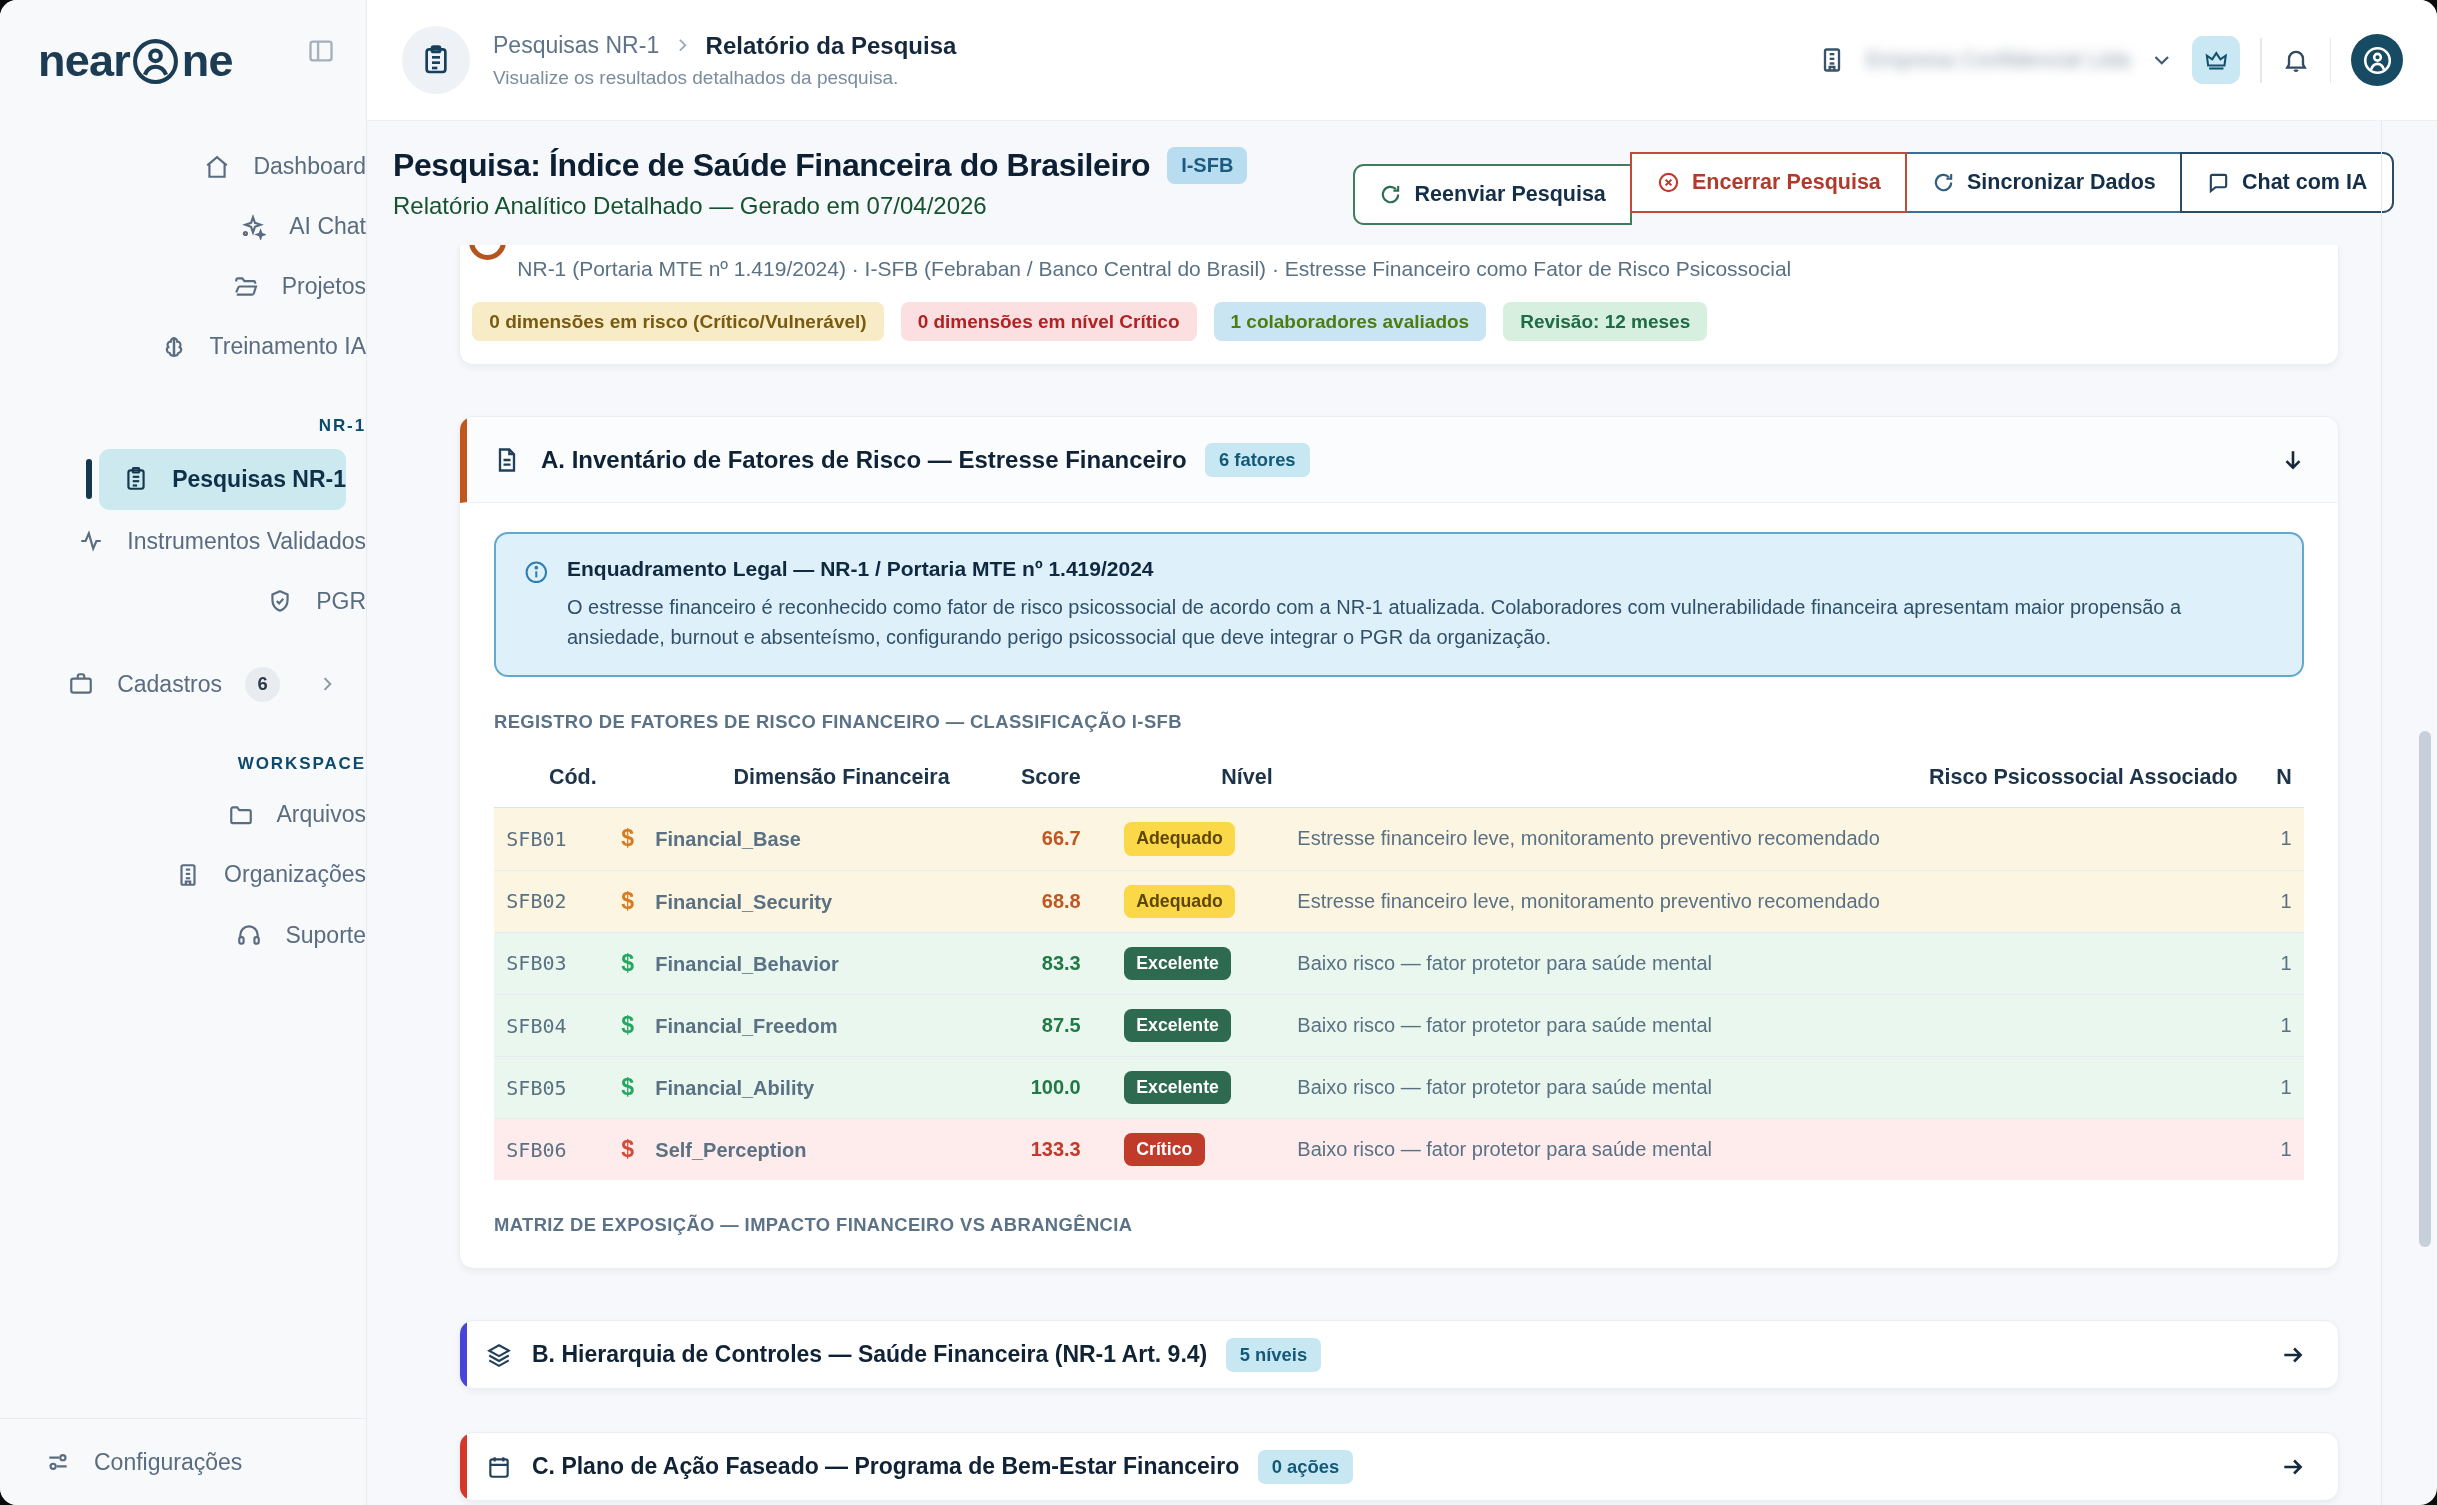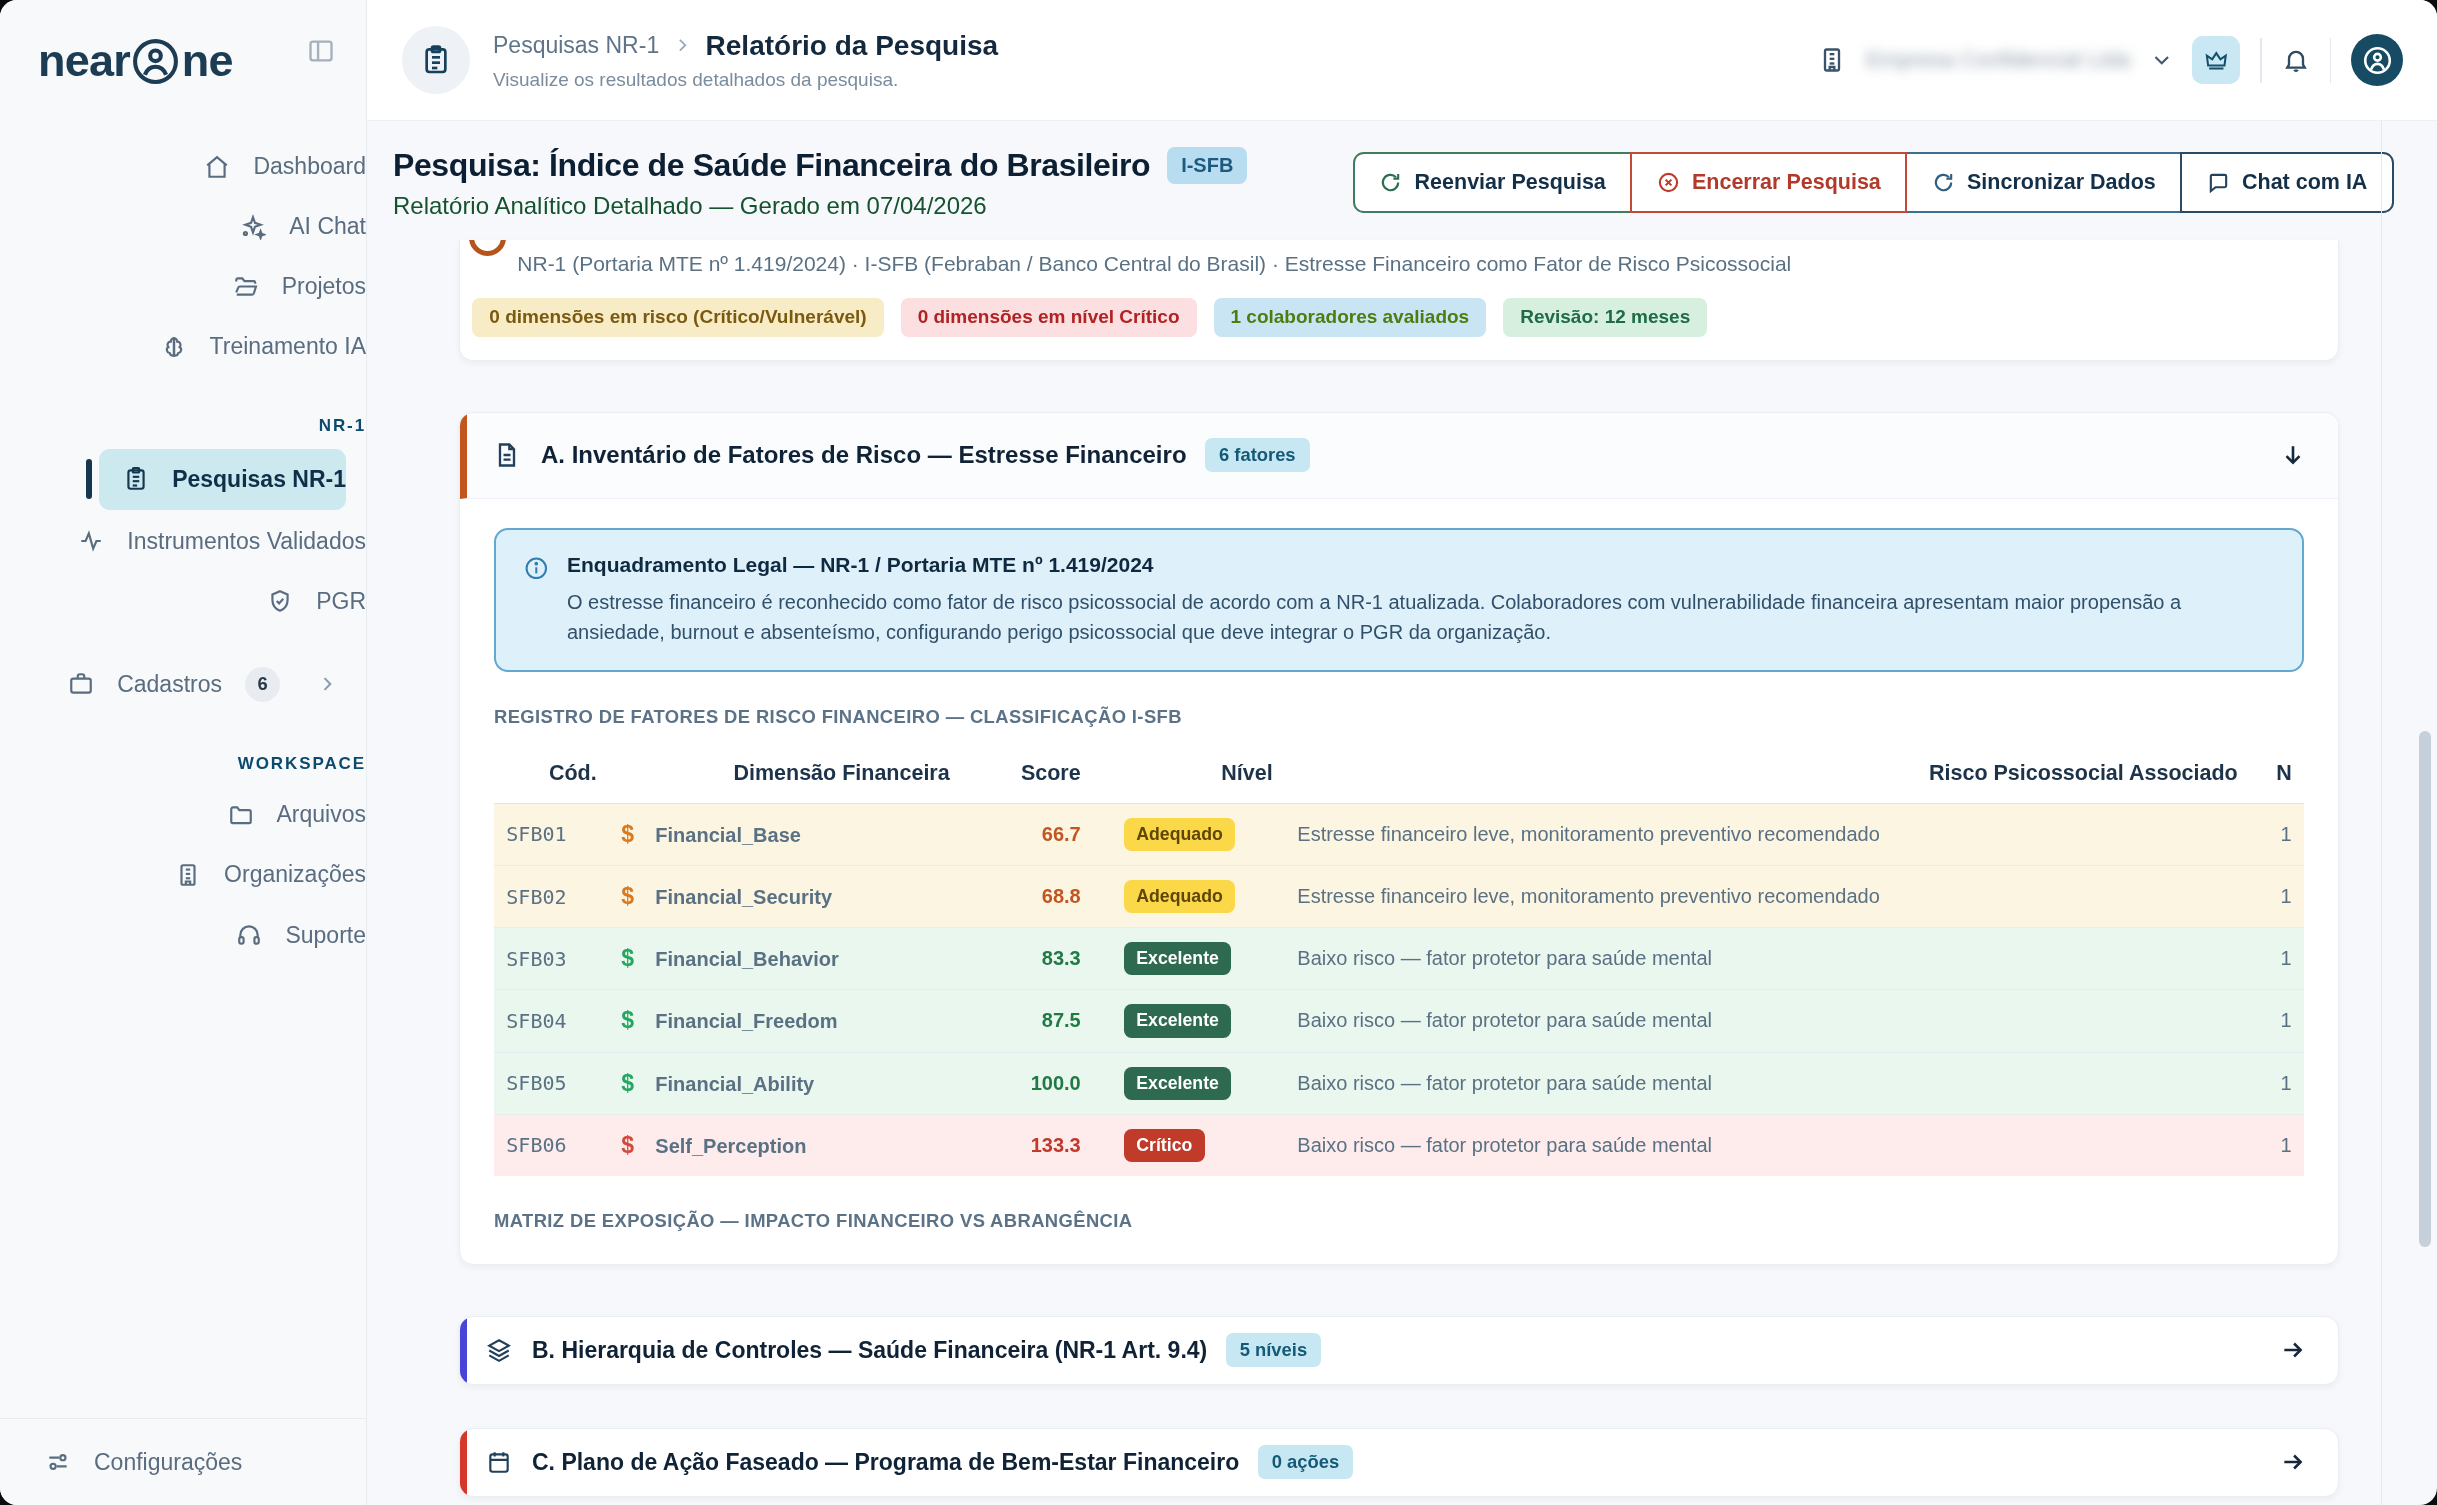--- a/index.html
+++ b/index.html
@@ -30,21 +30,21 @@
   .scroll-thumb { position:absolute; top:731px; right:6.1px; width:12.3px; height:516px; border-radius:6.1px; background:#c5d0da; cursor:pointer; }
 
   
   .topbar { height:121px; background:#ffffff; border-bottom:1.5px solid #edf0f4; display:flex; align-items:center; padding:0 34px 0 35px; flex-shrink:0; }
   .bc-avatar { width:68px; height:68px; border-radius:50%; background:#eef1f6; display:flex; align-items:center; justify-content:center; color:#17405c; }
   .bc-avatar .ic { width:32px; height:32px; }
   .bc-block { margin-left:23px; }
   .bc-line { display:flex; align-items:center; gap:14px; }
   .bc-parent { font-size:23px; color:#5f7488; cursor:pointer; }
   .bc-sep { width:18.4px; height:18.4px; color:#9aa9b8; }
-  .bc-current { font-size:28px; font-weight:700; color:#14293d; }
+  .bc-current { font-size:24px; font-weight:700; color:#14293d; }
   .bc-sub { font-size:19px; color:#7a8c9d; margin-top:7px; }
   .top-right { margin-left:auto; display:flex; align-items:center; gap:20px; }
   .org-ic { width:28px; height:28px; color:#39536b; }
   .org-name { font-size:22px; color:#8f9cab; filter:blur(6.1px); user-select:none; max-width:353px; white-space:nowrap; overflow:hidden; }
   .chev-d { width:21.5px; height:21.5px; color:#44596e; }
   .crown-btn { width:48px; height:48px; border-radius:10.8px; background:#c9e8f4; display:flex; align-items:center; justify-content:center; color:#14506b; cursor:pointer; }
   .crown-btn .ic { width:24.6px; height:24.6px; }
   .vdiv { width:1.5px; height:45px; background:#e3e8ee; }
   .bell { width:28px; height:28px; color:#2f4a61; cursor:pointer; }
   .user-avatar { width:52px; height:52px; border-radius:50%; background:#174a63; display:flex; align-items:center; justify-content:center; color:#ffffff; cursor:pointer; }
@@ -53,21 +53,21 @@
   
   .title-row { display:flex; align-items:flex-start; padding:26px 43px 20px 26px; }
   .title-line { display:flex; align-items:center; }
   .page-title { font-size:32px; font-weight:800; color:#0c1f33; letter-spacing:-0.4px; }
   .tag-isfb { margin-left:17px; background:#b9ddf0; color:#1c5a80; font-size:20px; font-weight:700; padding:7px 14px; border-radius:7.7px; }
   .title-sub { font-size:24px; color:#14532d; margin-top:8px; }
   .btn-group { margin-left:auto; display:flex; margin-top:4.6px; }
   .btn { display:flex; align-items:center; gap:12.3px; height:61px; padding:0 24.6px; background:#fff; border:2.3px solid; font-size:21.5px; font-weight:700; color:#143049; cursor:pointer; white-space:nowrap; }
   .btn .ic { width:23px; height:23px; }
   .btn + .btn { margin-left:-2.3px; }
-  .btn-green { border-color:#3f7d5c; border-radius:10.8px 0 0 10.8px; }
+  .btn-green { border-color:#3f7d5c; border-radius:10.8px 0 0 10.8px;margin-top:12px; }
   .btn-green .ic { color:#2c6e52; }
   .btn-red { border-color:#c24a38; color:#b13a2b; z-index:2; position:relative;justify-content:space-between; }
   .btn-red .ic { color:#c0392b; }
   .btn-blue { border-color:#3c6e8f; }
   .btn-blue .ic { color:#2f5e80; }
   .btn-dark { border-color:#2a4a66; border-radius:0 10.8px 10.8px 0; }
   .btn-dark .ic { color:#21435f; }
 
   
   .content { flex:1; padding:0 98px 0 92px; position:relative; }

